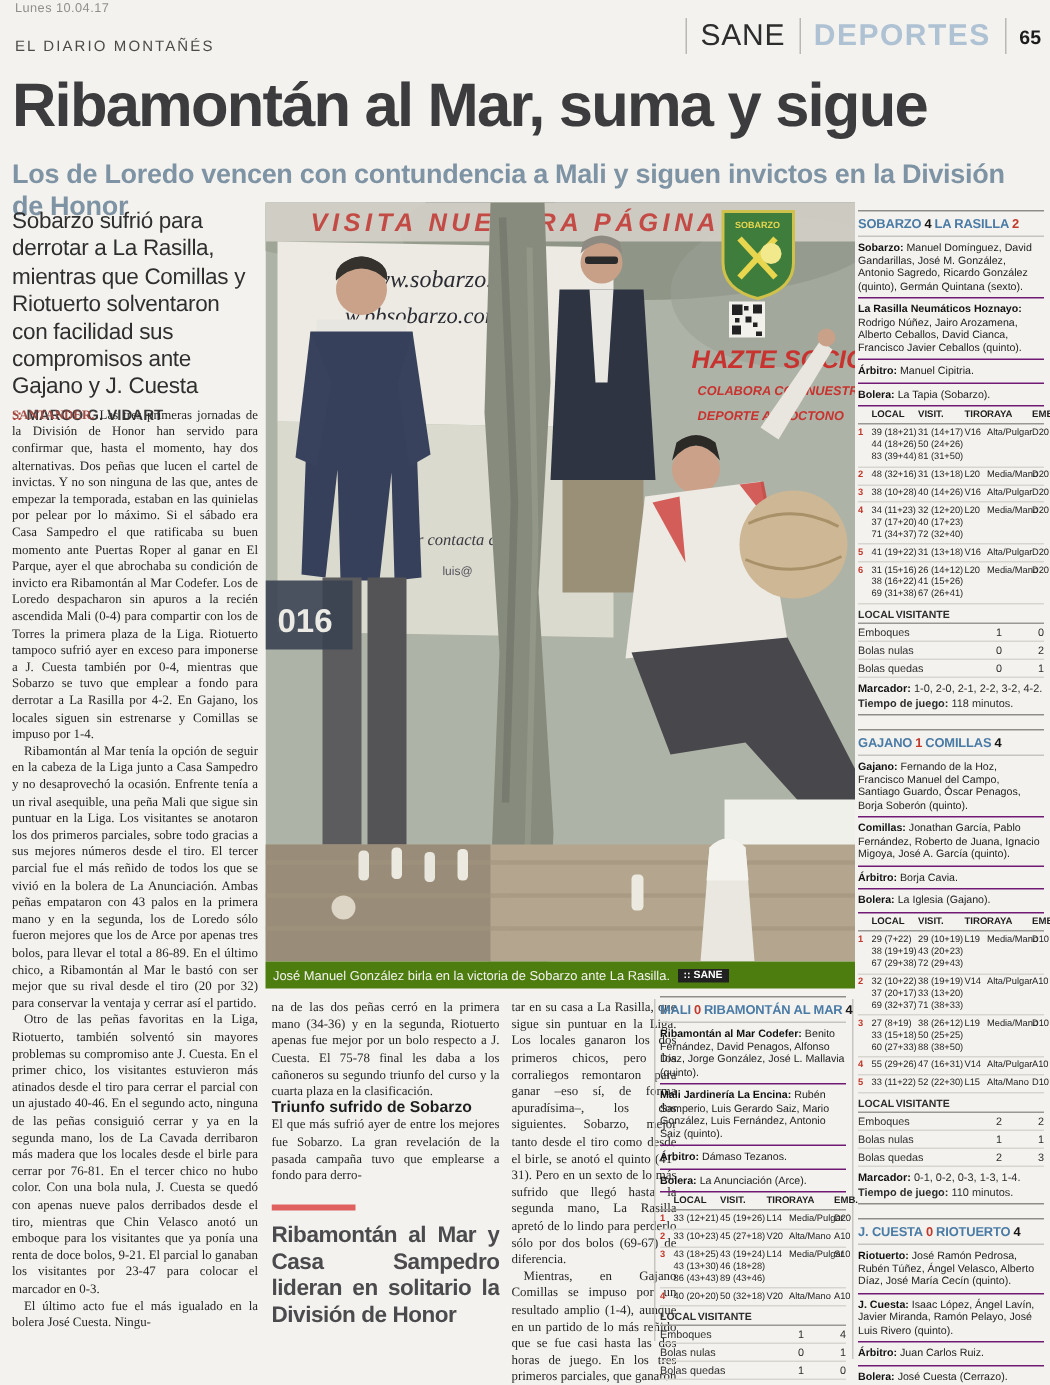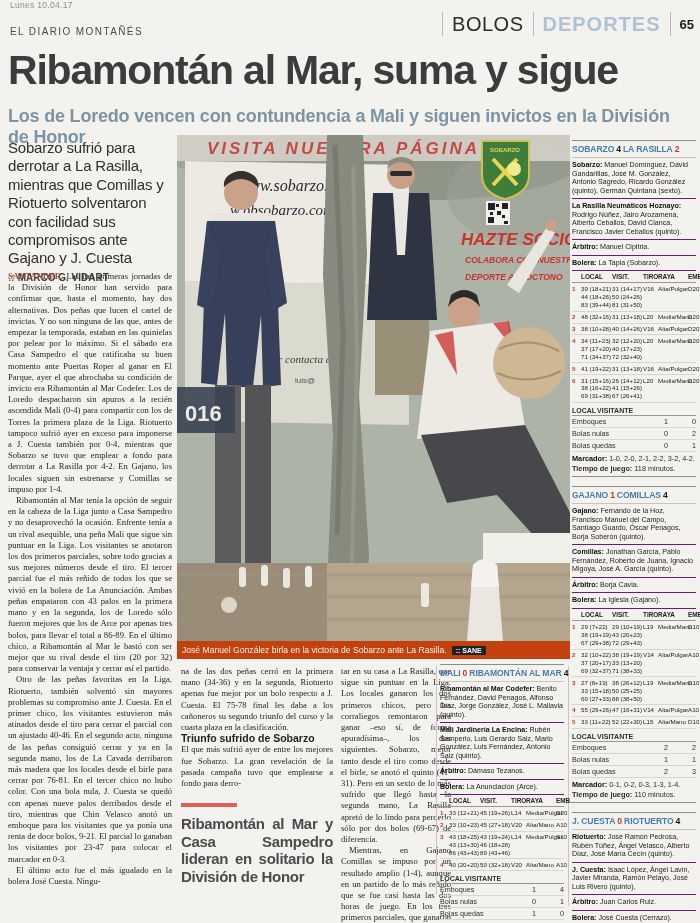--- a/index.html
+++ b/index.html
@@ -36,21 +36,21 @@
   .dateline{color:#a04a44;font-weight:bold;}
   .subhead2{font-family:Liberation Sans, sans-serif;font-size:10.5px;font-weight:bold;
     color:#1f1f1f;margin:7px 0 3px 0;}
   .pullquote{margin-top:14px;}
   .pq-rule{width:56px;height:4px;background:#e06060;margin-bottom:8px;}
   .pq-text{font-family:"Liberation Sans",sans-serif;font-size:15px;line-height:17.5px;
     font-weight:bold;color:#4b4b4e;letter-spacing:-.3px;}
   
   .photo{left:177px;top:135px;width:393px;height:524px;}
   .photo svg{display:block;}
-  .caption{position:absolute;left:0;bottom:0;width:393px;height:18px;background:#c2410c;
+  .caption{position:absolute;left:0;bottom:0;width:393px;height:18px;background:#4d7c0f;
     display:flex;align-items:center;box-sizing:border-box;padding:0 5px;gap:5px;}
   .cap-text{font-size:8.6px;color:#f4f3f0;white-space:nowrap;overflow:hidden;}
   .cap-credit{font-size:7px;font-weight:bold;color:#fff;background:#222;padding:1px 4px;white-space:nowrap;}
   
   .vrule{width:1px;background:#c7c5c0;}
   
   .sidebar{left:572px;top:140px;width:124px;}
   .mali-slot{left:440px;top:664px;width:124px;}
   .box{border-top:1px solid #8f8d88;padding-top:3px;margin-bottom:9px;}
   .box-head{font-size:8.6px;font-weight:bold;letter-spacing:-.1px;padding-bottom:3px;
@@ -79,21 +79,21 @@
   .mline b{color:#111;}
   .tline{margin:1px 0 0 0;font-size:7.3px;line-height:8.8px;border-bottom:1px solid #8f8d88;padding-bottom:3px;}
 </style>
 </head>
 <body>
 
 <div class="abs mh-date">Lunes 10.04.17</div>
 <div class="abs mh-paper">EL DIARIO MONTAÑÉS</div>
 <div class="abs mh-right">
   <div class="mh-sep"></div>
-  <div class="mh-bolos">BOLOS</div>
+  <div class="mh-bolos">SANE</div>
   <div class="mh-sep"></div>
   <div class="mh-dep">DEPORTES</div>
   <div class="mh-sep"></div>
   <div class="mh-page">65</div>
 </div>
 
 <div class="abs headline">Ribamontán al Mar, suma y sigue</div>
 <div class="abs deck">Los de Loredo vencen con contundencia a Mali y siguen invictos en la División de Honor</div>
 
 <div class="abs standfirst">Sobarzo sufrió para derrotar a La Rasilla, mientras que Comillas y Riotuerto solventaron con facilidad sus compromisos ante Gajano y J. Cuesta</div>

